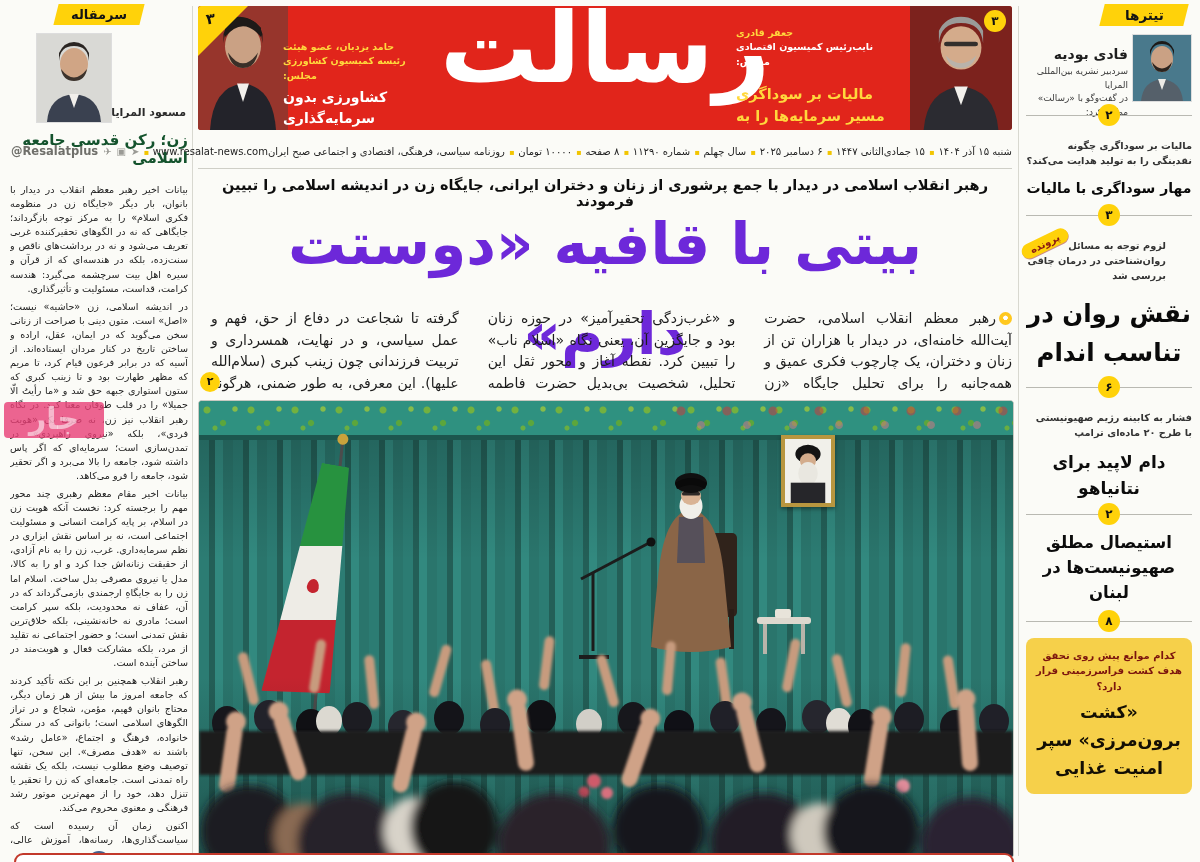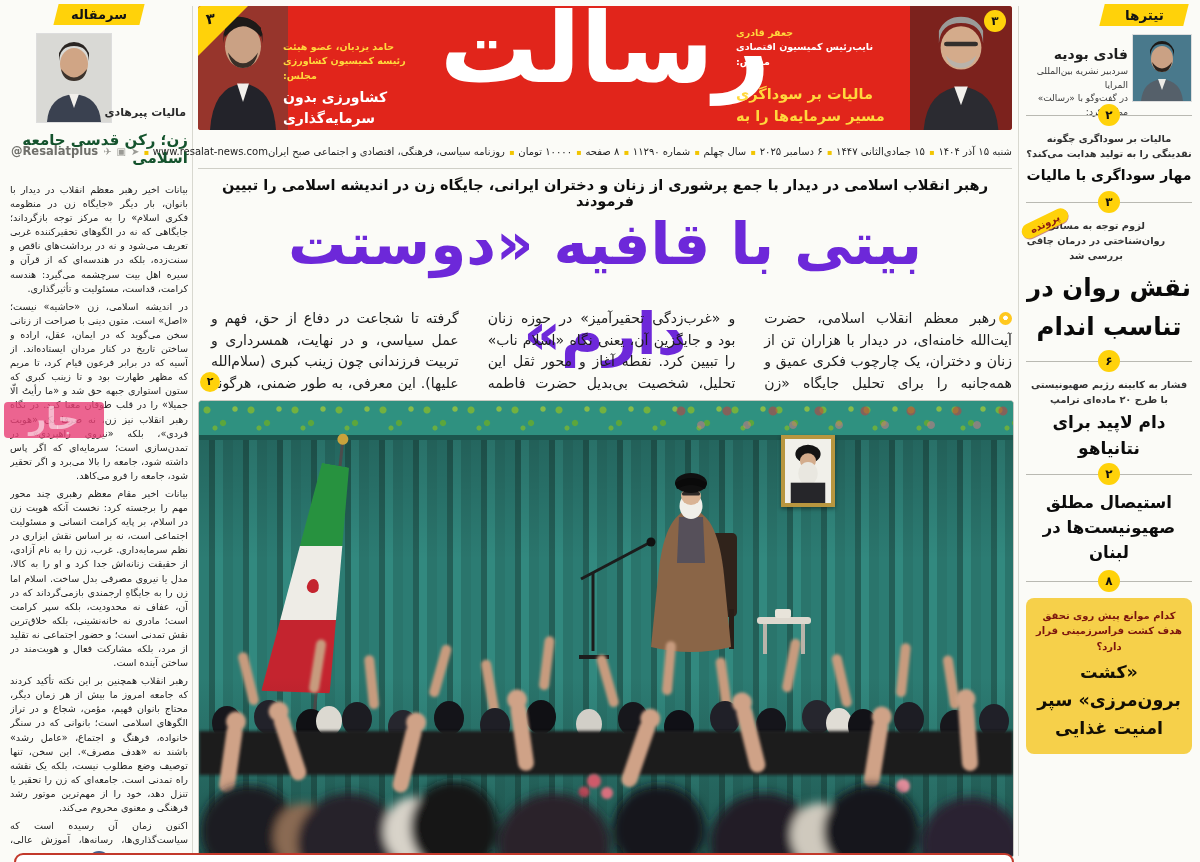--- a/index.html
+++ b/index.html
@@ -72,21 +72,21 @@
   
   .hcol{position:absolute;left:1026px;top:2px;width:166px;}
   .hbadge{margin:2px 6px 8px auto;width:84px;background:#ffd20a;color:#141414;font-size:13.5px;font-weight:bold;text-align:center;padding:3px 0;transform:skew(-14deg);}
   .hbadge > span{display:inline-block;transform:skew(14deg);}
   .hitem{position:relative;}
   .h-credit-wrap{position:relative;height:68px;}
   .h-photo{position:absolute;left:106px;top:0;width:58px;height:66px;border:1px solid #ddd;}
   .h-photo svg{display:block;width:100%;height:100%;}
   .h-credit{position:absolute;right:64px;left:0;top:10px;text-align:right;font-size:9px;color:#3a3a3a;line-height:1.5;}
   .h-credit b{font-size:14px;color:#1e1e1e;}
-  .h-kicker{font-size:9.8px;font-weight:bold;color:#333;text-align:center;line-height:1.55;margin:3px 0;}
+  .h-kicker{font-size:9.8px;font-weight:bold;color:#333;text-align:right;line-height:1.55;margin:10px 0;}
   .h-head-lg{font-size:17px;font-weight:bold;color:#0c0c0c;text-align:center;line-height:1.5;margin:2px 0;}
   .h-head-xl{font-size:14px;font-weight:bold;color:#0a0a0a;text-align:center;line-height:1.55;margin:4px 0;}
   .h-head-xxl{font-size:24.5px;font-weight:bold;color:#0a0a0a;text-align:center;line-height:1.6;margin:4px 0;}
   .h-head-md{font-size:16.5px;font-weight:bold;color:#0c0c0c;text-align:center;line-height:1.5;margin:4px 0;}
   .hdiv{position:relative;height:24px;margin:2px 0;}
   .hdiv::before{content:"";position:absolute;left:0;right:0;top:11px;height:1px;background:#b9b9b2;}
   .hdiv .pg{position:absolute;left:50%;top:0;transform:translateX(-50%);width:22px;height:22px;border-radius:50%;background:#ffd20a;color:#111;font-size:12px;font-weight:bold;text-align:center;line-height:22px;}
   .dossier{position:absolute;left:-6px;top:-2px;background:#ffd20a;color:#8a1a12;font-size:10px;font-weight:bold;padding:2px 9px;border-radius:10px;transform:rotate(-26deg);box-shadow:0 1px 0 rgba(160,30,20,.5);}
   .agbox{background:#f6d04a;border-radius:8px;padding:10px 8px 4px;margin-top:4px;}
   .ag-kicker{font-size:10px;font-weight:bold;color:#7c150e;text-align:center;line-height:1.55;}
@@ -410,21 +410,21 @@
       <div class="ed-photo">
         <svg viewBox="0 0 74 88" preserveAspectRatio="none">
           <rect width="74" height="88" fill="#d9d9d5"></rect>
           <ellipse cx="37" cy="30" rx="14" ry="16" fill="#d0a585"></ellipse>
           <path d="M22 27 Q23 12 37 12 Q51 12 52 27 L52 19 Q47 8 37 8 Q27 8 22 19 Z" fill="#2a2522"></path>
           <path d="M24 35 Q37 52 50 35 Q48 47 37 47 Q26 47 24 35 Z" fill="#3c332c"></path>
           <path d="M10 88 Q12 62 37 60 Q62 62 64 88 Z" fill="#3a4150"></path>
           <polygon points="32,60 42,60 37,74" fill="#f1efeb"></polygon>
         </svg>
       </div>
-      <div class="ed-author">مالیات پیرهادی</div>
+      <div class="ed-author">مسعود المرایا</div>
     </div>
     <h2 class="ed-title">زن؛ رکن قدسی جامعه اسلامی</h2>
     <div class="ed-body">
       <p>بیانات اخیر رهبر معظم انقلاب در دیدار با بانوان، بار دیگر «جایگاه زن در منظومه فکری اسلام» را به مرکز توجه بازگرداند؛ جایگاهی که نه در الگوهای تحقیرکننده غربی تعریف می‌شود و نه در برداشت‌های ناقص و سنت‌زده، بلکه در هندسه‌ای که از قرآن و سیره اهل بیت سرچشمه می‌گیرد: هندسه کرامت، قداست، مسئولیت و تأثیرگذاری.</p>
       <p>در اندیشه اسلامی، زن «حاشیه» نیست؛ «اصل» است. متون دینی با صراحت از زنانی سخن می‌گوید که در ایمان، عقل، اراده و ساختن تاریخ در کنار مردان ایستاده‌اند. از آسیه که در برابر فرعون قیام کرد، تا مریم که مظهر طهارت بود و تا زینب کبری که ستون استواری جبهه حق شد و «ما رأیتُ الّا جمیلا» را در قلب طوفان معنا کرد. در نگاه رهبر انقلاب نیز زن، نه صرفا یک «هویت فردی»، بلکه «نیروی راهبردی» در تمدن‌سازی است؛ سرمایه‌ای که اگر پاس داشته شود، جامعه را بالا می‌برد و اگر تحقیر شود، جامعه را فرو می‌کاهد.</p>
       <p>بیانات اخیر مقام معظم رهبری چند محور مهم را برجسته کرد: نخست آنکه هویت زن در اسلام، بر پایه کرامت انسانی و مسئولیت اجتماعی است، نه بر اساس نقش ابزاری در نظم سرمایه‌داری. غرب، زن را به نام آزادی، از حقیقت زنانه‌اش جدا کرد و او را به کالا، مدل یا نیروی مصرفی بدل ساخت. اسلام اما زن را به جایگاهِ ارجمندی بازمی‌گرداند که در آن، عفاف نه محدودیت، بلکه سپر کرامت است؛ مادری نه خانه‌نشینی، بلکه خلاق‌ترین نقش تمدنی است؛ و حضور اجتماعی نه تقلید از مرد، بلکه مشارکت فعال و هویت‌مند در ساختن آینده است.</p>
       <p>رهبر انقلاب همچنین بر این نکته تأکید کردند که جامعه امروز ما بیش از هر زمان دیگر، محتاج بانوان فهیم، مؤمن، شجاع و در تراز الگوهای اسلامی است؛ بانوانی که در سنگر خانواده، فرهنگ و اجتماع، «عامل رشد» باشند نه «هدف مصرف». این سخن، تنها توصیف وضع مطلوب نیست، بلکه یک نقشه راه تمدنی است. جامعه‌ای که زن را تحقیر یا تنزل دهد، خود را از مهم‌ترین موتور رشد فرهنگی و معنوی محروم می‌کند.</p>
       <p>اکنون زمان آن رسیده است که سیاست‌گذاری‌ها، رسانه‌ها، آموزش عالی، تشکل‌های فرهنگی و حتی ساختارهای اقتصادی، این حقیقت را جدی بگیرند: زن، زیربنای تحول اجتماعی است.</p>
     </div>
     <div class="ed-end">

